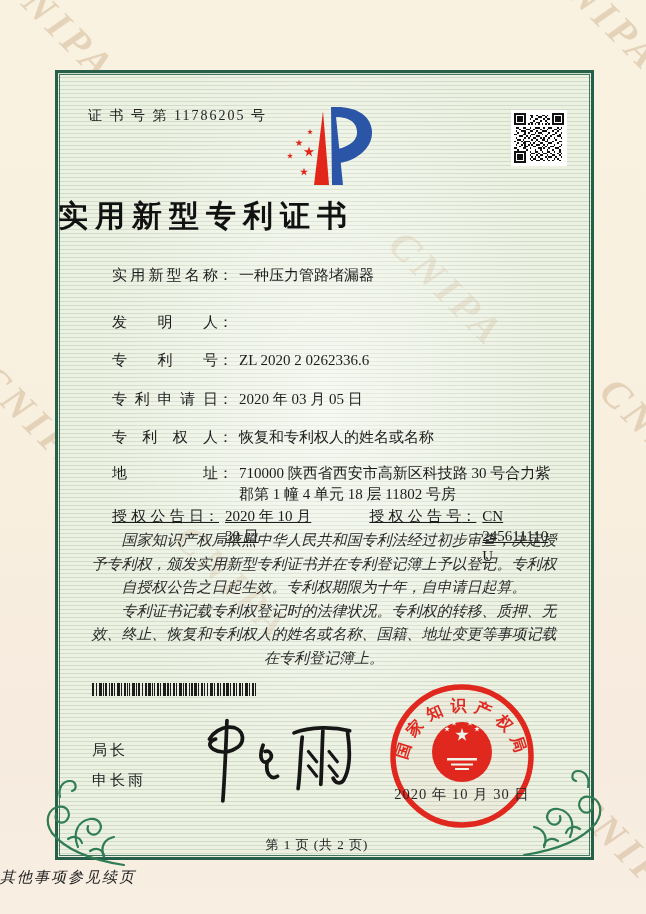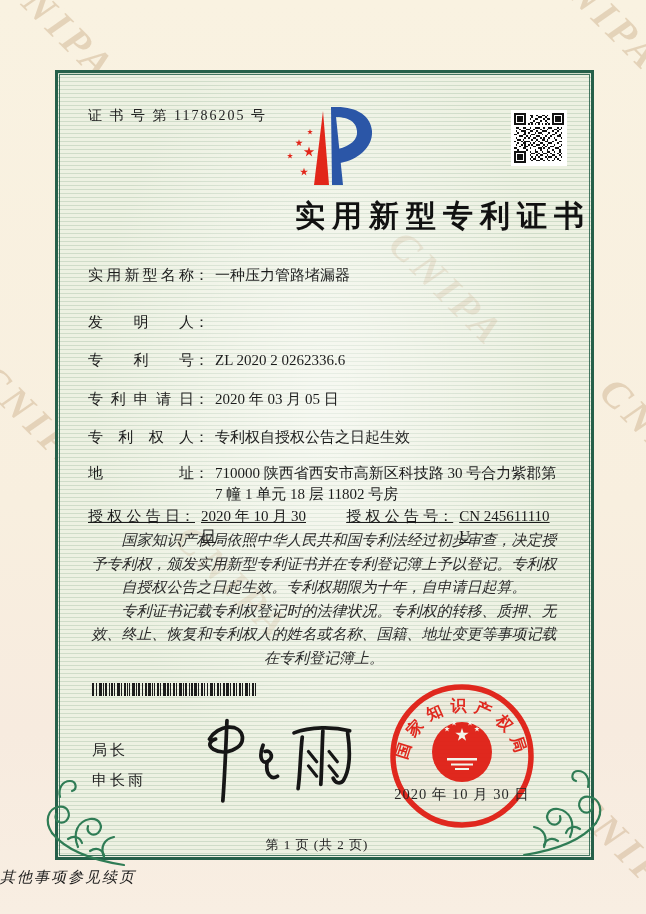--- a/index.html
+++ b/index.html
@@ -20,24 +20,24 @@
     background-color:#edf1e2;
     background-image:
       radial-gradient(ellipse at 50% 42%,rgba(255,255,255,.55),rgba(255,255,255,0) 62%),
       repeating-linear-gradient(180deg,rgba(118,158,124,.25) 0 1px,rgba(0,0,0,0) 1px 4px);
   }
   .frame::before{content:"";position:absolute;inset:1px;border:1px solid rgba(38,96,74,.85);pointer-events:none;}
   .frame > *{position:absolute;}
   .cert-no{left:30px;top:34px;font-size:14px;letter-spacing:2px;color:#222;}
   .qr-box{left:453px;top:37px;width:50px;height:50px;background:#fff;padding:3px;}
   .logo{left:219px;top:30px;}
-  .title{left:0;top:123px;width:533px;text-align:right;font-size:30px;font-weight:bold;
+  .title{left:0;top:123px;width:533px;text-align:left;font-size:30px;font-weight:bold;
          letter-spacing:7px;color:#111;}
   .frow{left:30px;width:472px;display:flex;font-size:15px;line-height:20px;color:#1c1c1c;}
-  .flab{width:106px;flex:0 0 106px;text-align:justify;text-align-last:justify;-moz-text-align-last:justify;}
+  .flab{width:106px;flex:0 0 106px;text-align:justify;text-align-last:justify;margin-left:24px;-moz-text-align-last:justify;}
   .fcolon{margin-right:6px;}
   .fval{flex:1;line-height:21px;}
   .grant-pair{display:flex;text-decoration:underline;}
   .grant-pair + .grant-pair{margin-left:26px;}
   .grant-pair .flab{width:92px;flex:0 0 92px;}
   .paras{left:30px;top:456px;width:472px;font-size:15px;line-height:23.5px;
          font-style:italic;color:#2a2a2a;}
   .paras p{margin:0;text-indent:2em;text-align:center;}
   .barcode{left:32px;top:609px;}
   .signer{font-family:"Liberation Sans",sans-serif;font-size:15px;letter-spacing:3px;color:#222;}
@@ -134,26 +134,26 @@
       <span class="fval">ZL 2020 2 0262336.6</span>
   </div>
   <div class="frow" style="top:316px">
     <span class="flab">专利申请日</span>
       <span class="fcolon">：</span>
       <span class="fval">2020 年 03 月 05 日</span>
   </div>
   <div class="frow" style="top:354px">
     <span class="flab">专利权人</span>
       <span class="fcolon">：</span>
-      <span class="fval">专利权自授权公告之日起生效</span>
+      <span class="fval">恢复和专利权人的姓名或名称</span>
   </div>
   <div class="frow" style="top:390px">
     <span class="flab">地址</span>
       <span class="fcolon">：</span>
-      <span class="fval">710000 陕西省西安市高新区科技路 30 号合力紫郡第 7 幢 1 单元 18 层 11802 号房</span>
+      <span class="fval">710000 陕西省西安市高新区科技路 30 号合力紫郡第 1 幢 4 单元 18 层 11802 号房</span>
   </div>
 
   <div class="frow" style="top:433px">
     <span class="grant-pair">
       <span class="flab">授权公告日</span>
         <span class="fcolon">：</span>
         <span>2020 年 10 月 30 日</span>
     </span>
     <span class="grant-pair">
       <span class="flab">授权公告号</span>

